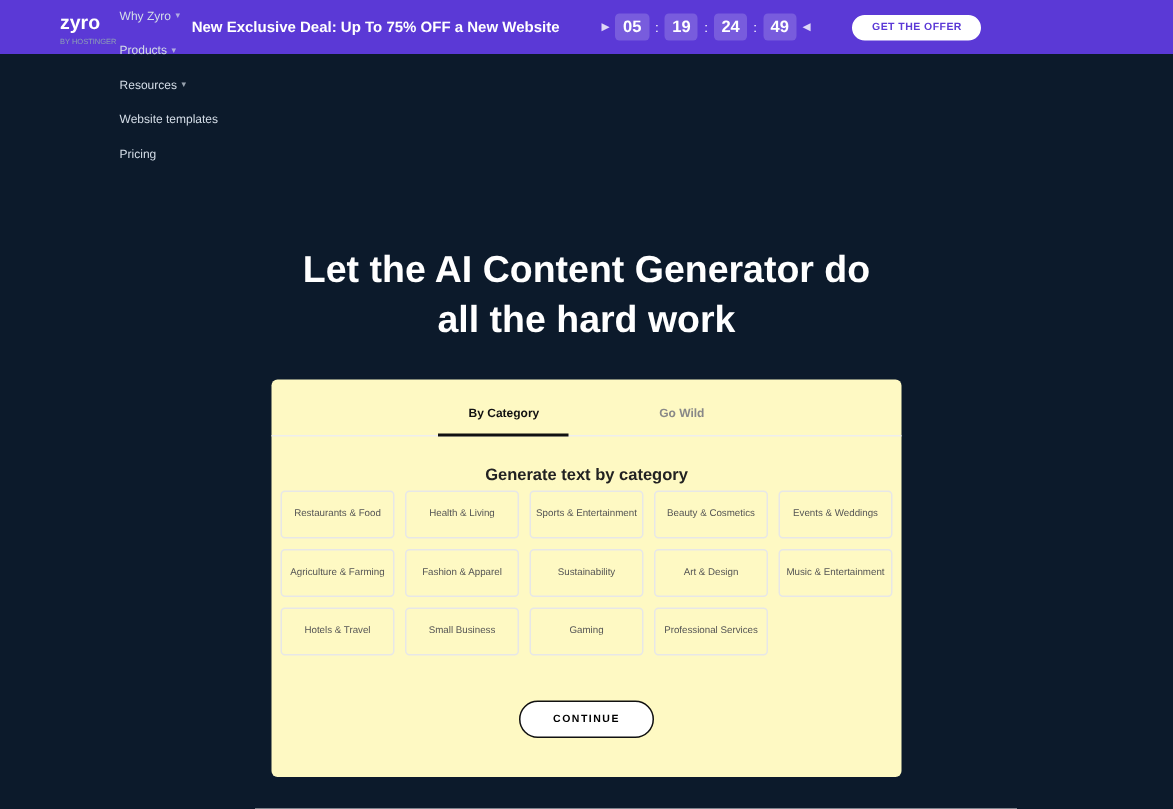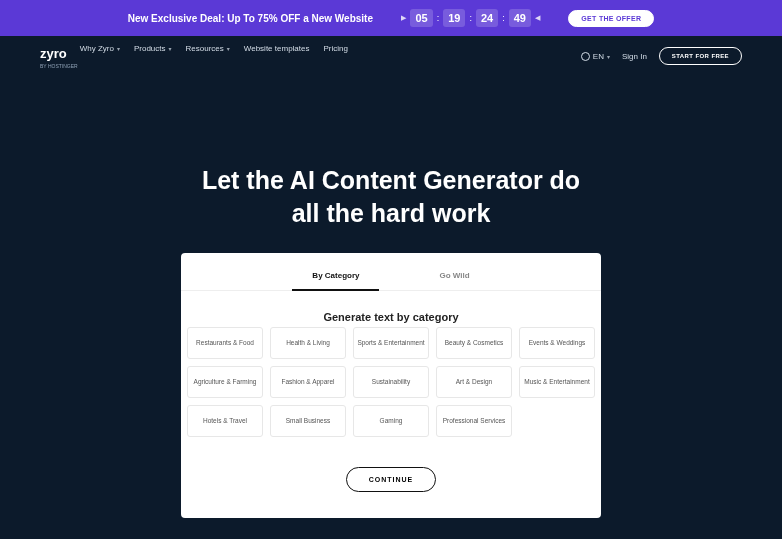--- a/index.html
+++ b/index.html
@@ -9,32 +9,32 @@
 .promo-text { font-weight: 600; }
 .countdown { display: flex; align-items: center; gap: 4px; }
 .cd-box { background: rgba(255,255,255,0.18); border-radius: 3px; padding: 3px 5px; font-weight: 600; font-size: 11px; }
 .cd-sep { font-size: 9px; }
 .cd-arrow { font-size: 7px; opacity: 0.8; }
 .promo-btn { border: 1px solid #fff; background: #fff; color: #5b39d6; border-radius: 20px; padding: 4px 12px; font-size: 7px; font-weight: 700; letter-spacing: 0.3px; cursor: pointer; }
 .nav { background: #0c1a2b; height: 40px; display: flex; align-items: center; padding: 0 40px; justify-content: space-between; }
 .nav-left { display: flex; align-items: flex-start; gap: 2px; }
 .logo { color: #fff; font-weight: 600; font-size: 13px; line-height: 1; }
 .logo-sub { font-size: 5px; color: #8ea0b5; display: block; margin-top: 1px; }
-.nav-links { display: flex; gap: 14px; }
+.nav-links { display: flex; gap: 14px; flex-direction: column; }
 .nav-link { color: #d4dde7; font-size: 8px; cursor: pointer; display: flex; align-items: center; gap: 3px; }
 .chev { font-size: 6px; opacity: 0.7; }
 .nav-right { display: flex; align-items: center; gap: 12px; }
 .lang { color: #d4dde7; font-size: 8px; display: flex; align-items: center; gap: 3px; cursor: pointer; }
 .globe { width: 9px; height: 9px; border: 1px solid #d4dde7; border-radius: 50%; position: relative; display: inline-block; }
 .signin { color: #d4dde7; font-size: 8px; cursor: pointer; }
 .cta { border: 1px solid #fff; color: #fff; border-radius: 20px; padding: 5px 12px; font-size: 6px; font-weight: 700; letter-spacing: 0.4px; cursor: pointer; background: transparent; }
 .hero { background: #0c1a2b; padding: 40px 0 40px; }
 .hero h1 { color: #fff; text-align: center; font-size: 25px; font-weight: 700; line-height: 1.3; margin-top: 48px; }
 .card-wrap { display: flex; justify-content: center; margin-top: 24px; }
-.card { background: #ffffff; width: 420px; border-radius: 4px; padding: 18px 0 26px; }
+.card { background: #fef9c3; width: 420px; border-radius: 4px; padding: 18px 0 26px; }
 .tabs { display: flex; justify-content: center; gap: 60px; border-bottom: 1px solid #eee; }
 .tab { font-size: 8px; font-weight: 600; color: #888; padding: 0 10px 10px; cursor: pointer; position: relative; }
 .tab.active { color: #111; }
 .tab.active::after { content: ""; position: absolute; left: -10px; right: -10px; bottom: -1px; height: 2px; background: #111; }
 .card-title { text-align: center; font-size: 11px; font-weight: 600; margin: 20px 0 4px; color: #222; }
 .grid { display: grid; grid-template-columns: repeat(5, 1fr); gap: 7px; padding: 0 6px; }
 .cat { border: 1px solid #e7e7e7; border-radius: 3px; height: 32px; display: flex; align-items: center; justify-content: center; text-align: center; font-size: 6.5px; color: #555; padding: 0 3px; cursor: pointer; line-height: 1.3; }
 .continue-wrap { display: flex; justify-content: center; margin-top: 30px; }
 .continue { border: 1px solid #111; background: #fff; border-radius: 20px; padding: 8px 22px; font-size: 7px; font-weight: 700; letter-spacing: 1px; cursor: pointer; }
 .footer-strip { background: #fff; padding: 18px 0; display: flex; justify-content: center; }
@@ -75,29 +75,20 @@
             <span class="chev">▾</span>
           </span>
         <span class="nav-link">
             <span>Resources</span>
             <span class="chev">▾</span>
           </span>
         <span class="nav-link">Website templates</span>
         <span class="nav-link">Pricing</span>
       </div>
     </div>
-    <div class="nav-right">
-      <span class="lang">
-        <span class="globe"></span>
-        <span>EN</span>
-        <span class="chev">▾</span>
-      </span>
-      <span class="signin">Sign In</span>
-      <button class="cta">START FOR FREE</button>
-    </div>
   </div>
 
   <div class="hero">
     <h1>
       <span>Let the AI Content Generator do</span><br>
       <span>all the hard work</span>
     </h1>
     <div class="card-wrap">
       <div class="card">
         <div class="tabs">

